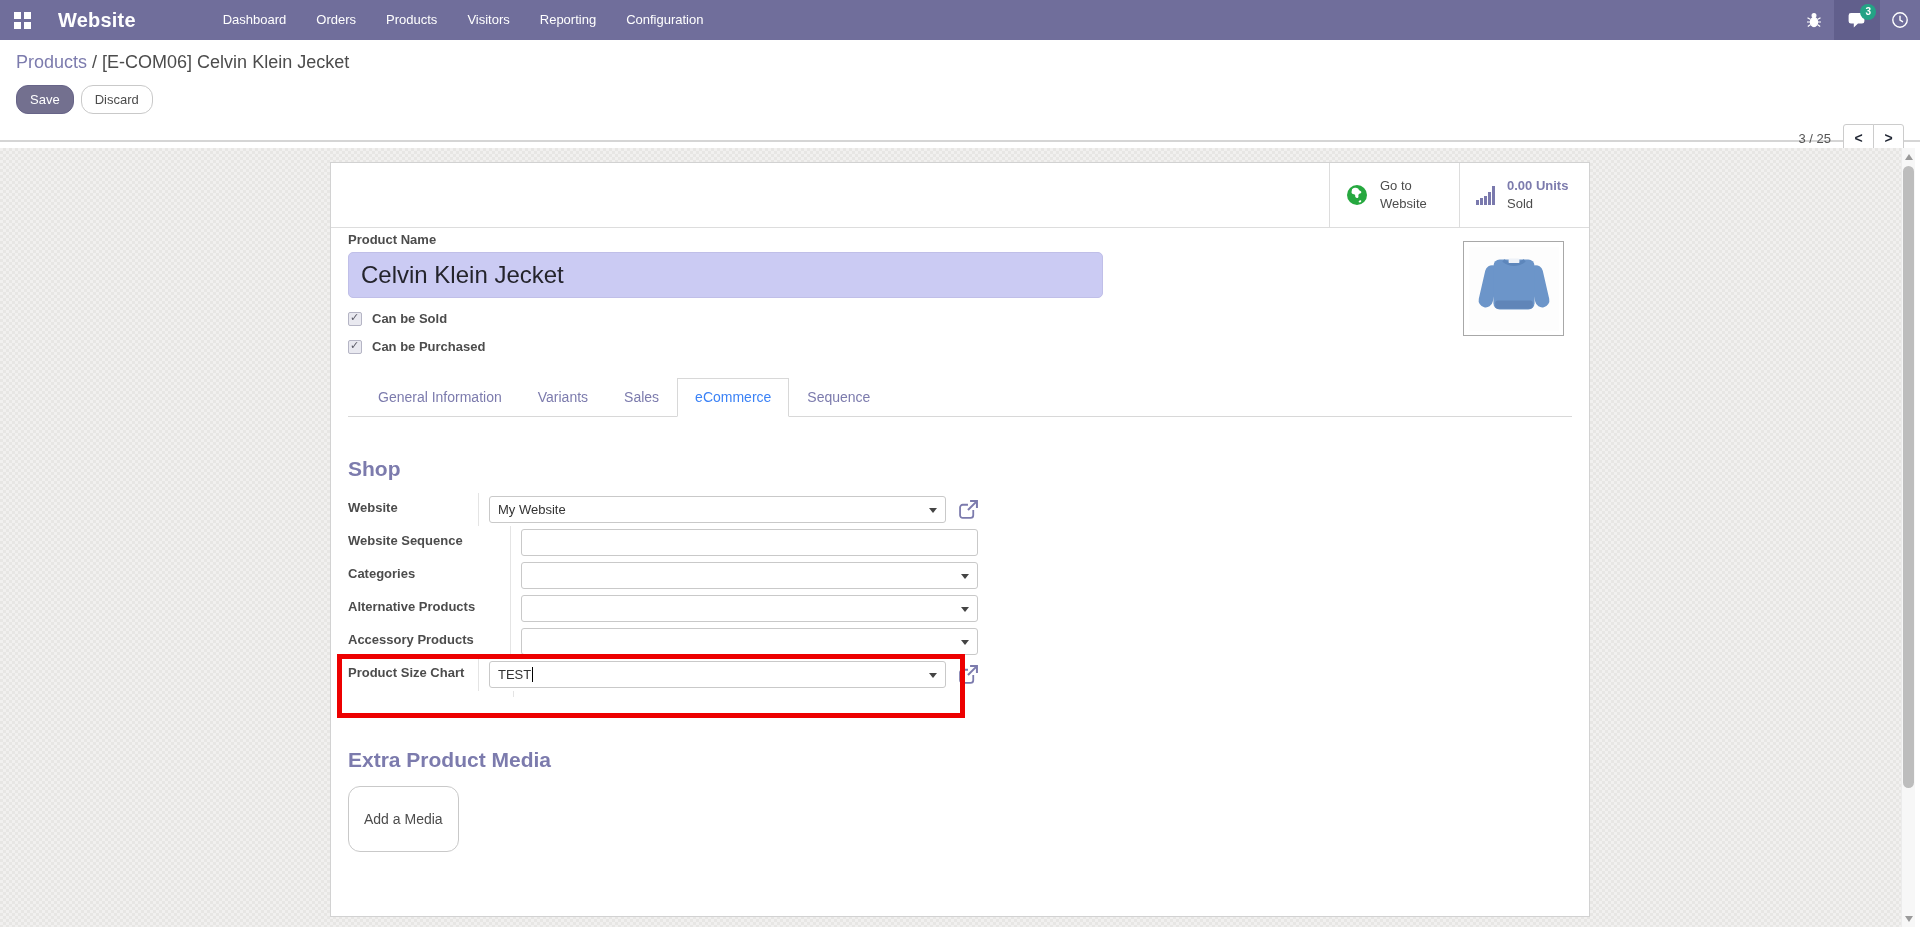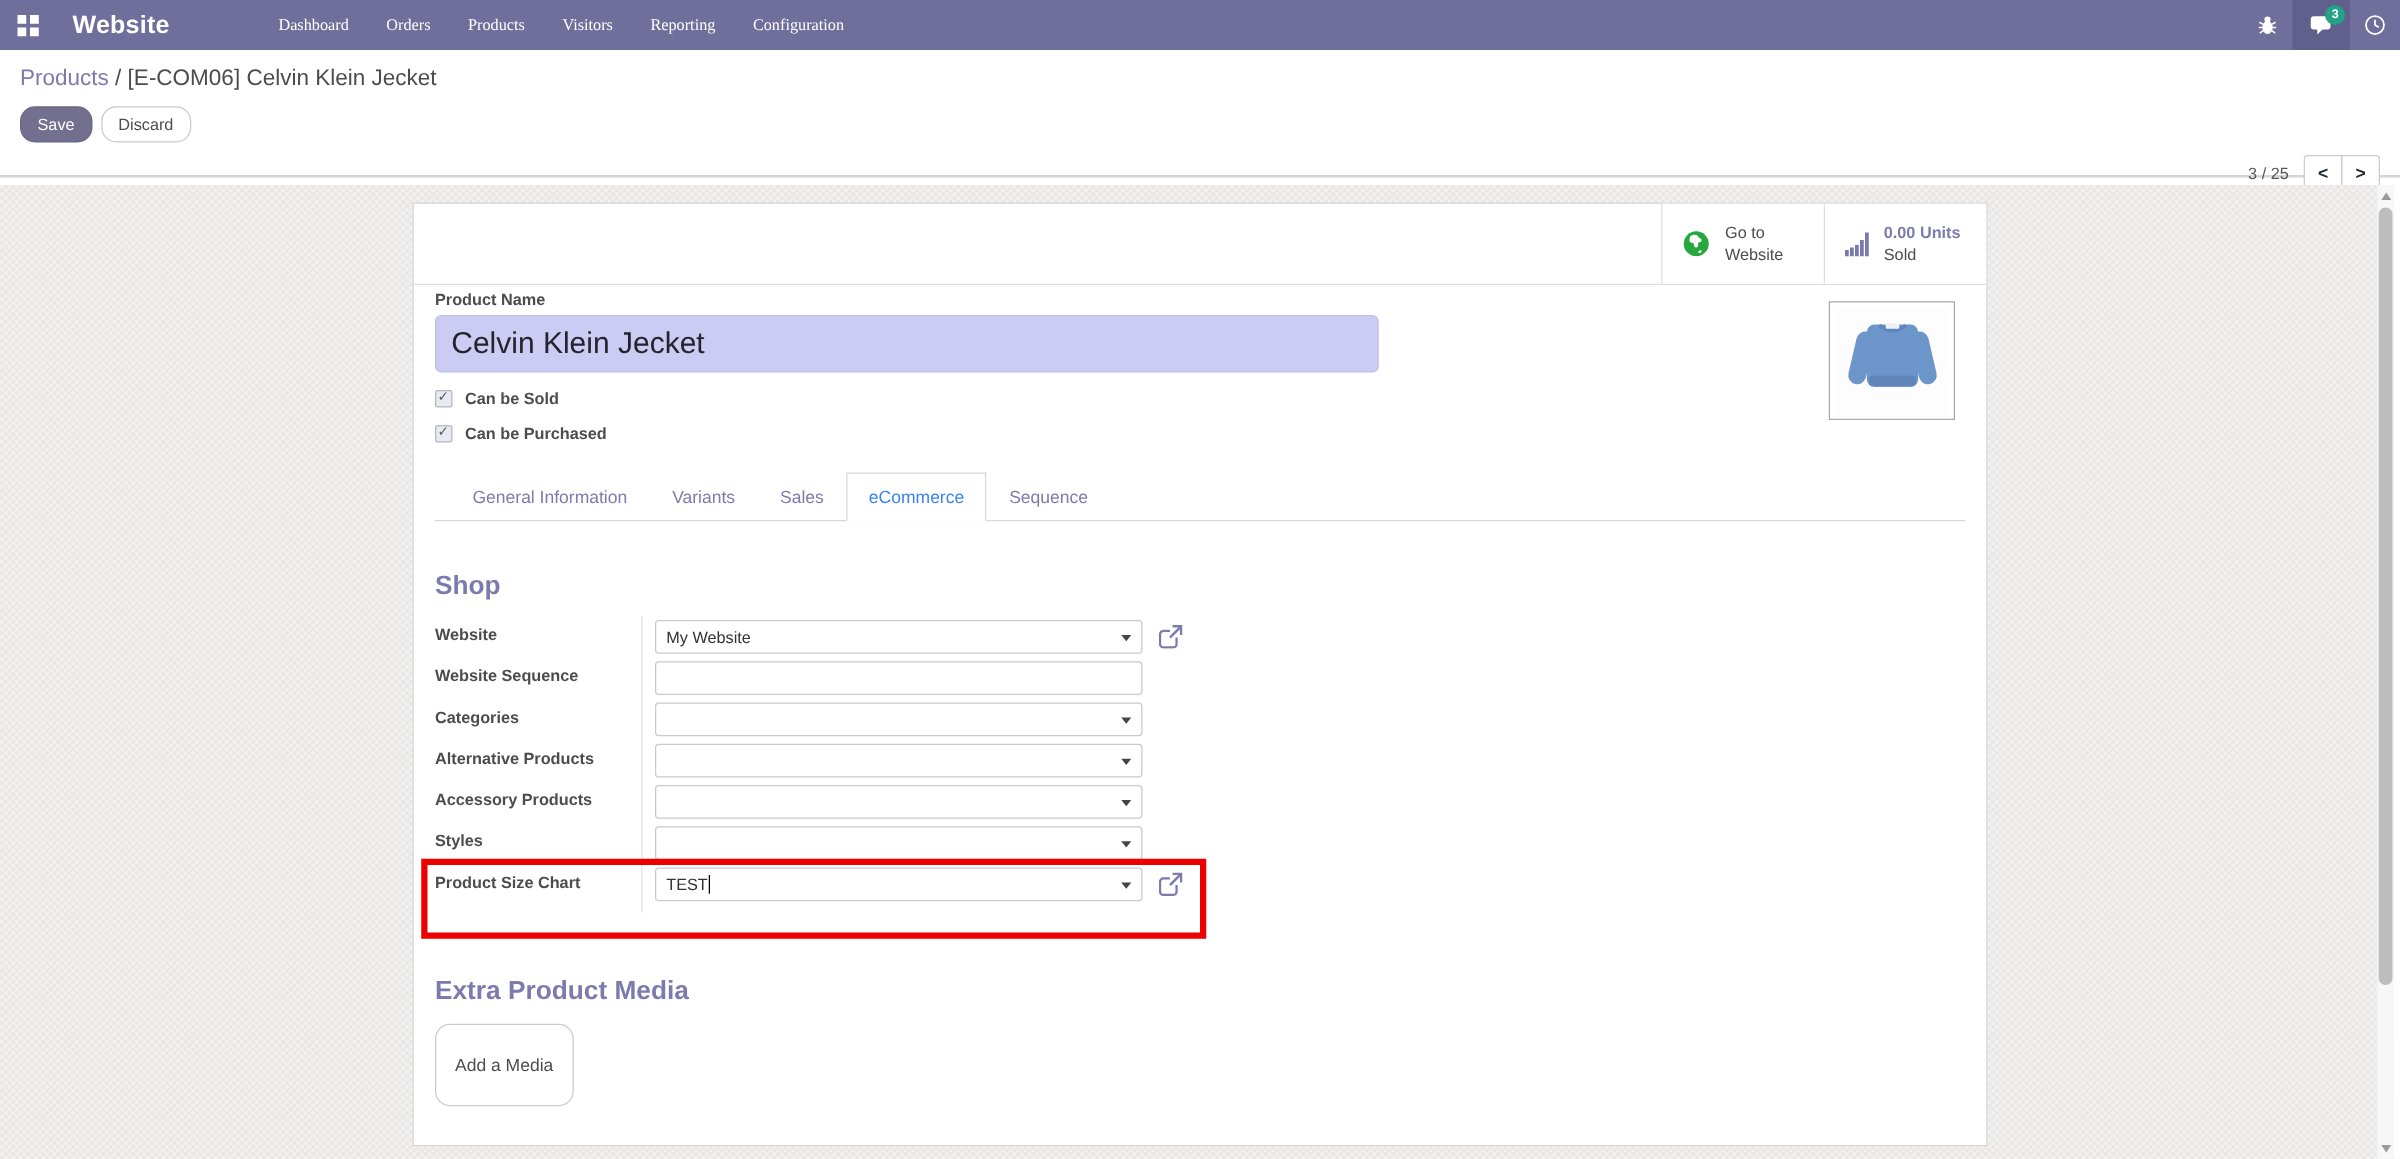--- a/index.html
+++ b/index.html
@@ -8,21 +8,21 @@
     font-family:"Liberation Sans", sans-serif;
     background:#ffffff; position:relative; overflow:hidden; color:#4c4c4c;
   }
 
   
   .navbar { height:40px; background:#706e9b; display:flex; align-items:center; color:#fff; position:relative; z-index:5; }
   .apps-btn { width:44px; height:40px; display:flex; align-items:center; justify-content:center; cursor:pointer; }
   .apps-grid { display:grid; grid-template-columns:7px 7px; grid-gap:3px; }
   .apps-grid span { width:7px; height:7px; background:#fff; display:block; }
   .brand { font-size:20px; font-weight:bold; margin:0 0 0 14px; letter-spacing:.2px; }
-  .nav-menu { display:flex; margin-left:72px;font-family:Liberation Serif, serif; }
+  .nav-menu { display:flex; margin-left:72px; }
   .nav-item { font-size:13px; line-height:40px; padding:0 15px; cursor:pointer; }
   .nav-right { margin-left:auto; display:flex; align-items:center; height:40px; }
   .icon-btn { width:40px; height:40px; display:flex; align-items:center; justify-content:center; position:relative; cursor:pointer; }
   .icon-btn.messages { width:46px; background:#615f8c; }
   .badge { position:absolute; top:4px; right:4px; background:#23a385; color:#fff; font-size:10px; line-height:1; border-radius:9px; padding:3px 5px; font-weight:bold; }
   .user-menu { display:flex; align-items:center; gap:9px; padding:0 16px 0 12px; font-size:13px; cursor:pointer; }
   .avatar { width:26px; height:26px; border-radius:50%; background:linear-gradient(180deg,#8a6b4a 0%,#8a6b4a 30%,#e3c49a 30%,#d9b386 70%,#b08a5e 100%); border:1px solid #8886ad; }
   .caret-down { width:0; height:0; border-left:4px solid transparent; border-right:4px solid transparent; border-top:4px solid #fff; display:inline-block; }
 
   
@@ -73,21 +73,21 @@
   .tab { font-size:14px; color:#7c7bad; padding:10px 17px; cursor:pointer; border:1px solid transparent; }
   .tab.active { color:#3b82f6; background:#fff; border-color:#d8d8d8; border-bottom-color:#fff; margin-bottom:-1px; }
 
   
   .section-title { color:#7c7bad; font-size:21px; font-weight:bold; }
   .shop-section { margin-top:40px; }
   .group { margin-top:12px; }
   .frow { display:flex; min-height:33px; align-items:flex-start; width:630px; }
   .frow .lbl { width:165px; padding-top:7px; }
   .frow .cell { flex:1; border-left:1px solid #e4e4e4; padding:3px 0 3px 10px; display:flex; align-items:center; gap:13px; }
-  .widget { width:390px; height:27px; border:1px solid #c9c9c9; border-radius:3px; background:#fff; font-size:13px; color:#333; display:flex; align-items:center; padding:0 22px 0 8px; position:relative; cursor:pointer; }
+  .widget { width:457px; height:27px; border:1px solid #c9c9c9; border-radius:3px; background:#fff; font-size:13px; color:#333; display:flex; align-items:center; padding:0 22px 0 8px; position:relative; cursor:pointer; }
   .widget.textbox { cursor:text; }
   .widget .sel-caret { position:absolute; right:8px; top:11px; width:0; height:0; border-left:4px solid transparent; border-right:4px solid transparent; border-top:5px solid #444; }
   .text-cursor { display:inline-block; width:1px; height:15px; background:#000; margin-left:1px; }
   .extlink { width:19px; height:19px; display:flex; cursor:pointer; }
 
   .highlight-wrap { position:relative; width:630px; }
   .red-frame { position:absolute; left:-11px; top:-4px; width:628px; height:64px; border:5px solid #ed0000; pointer-events:none; z-index:3; }
   .ext-row { height:27px; }
 
   .media-section { margin-top:24px; }
@@ -287,29 +287,20 @@
           <div class="frow">
             <div class="lbl field-label">Accessory Products</div>
             <div class="cell">
               <div class="widget">
                 <span></span>
                 <span class="sel-caret"></span>
               </div>
             </div>
           </div>
 
-          <div class="frow">
-            <div class="lbl field-label">Styles</div>
-            <div class="cell">
-              <div class="widget">
-                <span></span>
-                <span class="sel-caret"></span>
-              </div>
-            </div>
-          </div>
 
           <div class="highlight-wrap">
             <div class="red-frame"></div>
             <div class="frow">
               <div class="lbl field-label">Product Size Chart</div>
               <div class="cell">
                 <div class="widget">
                   <span>TEST</span>
                   <span class="text-cursor"></span>
                   <span class="sel-caret"></span>

